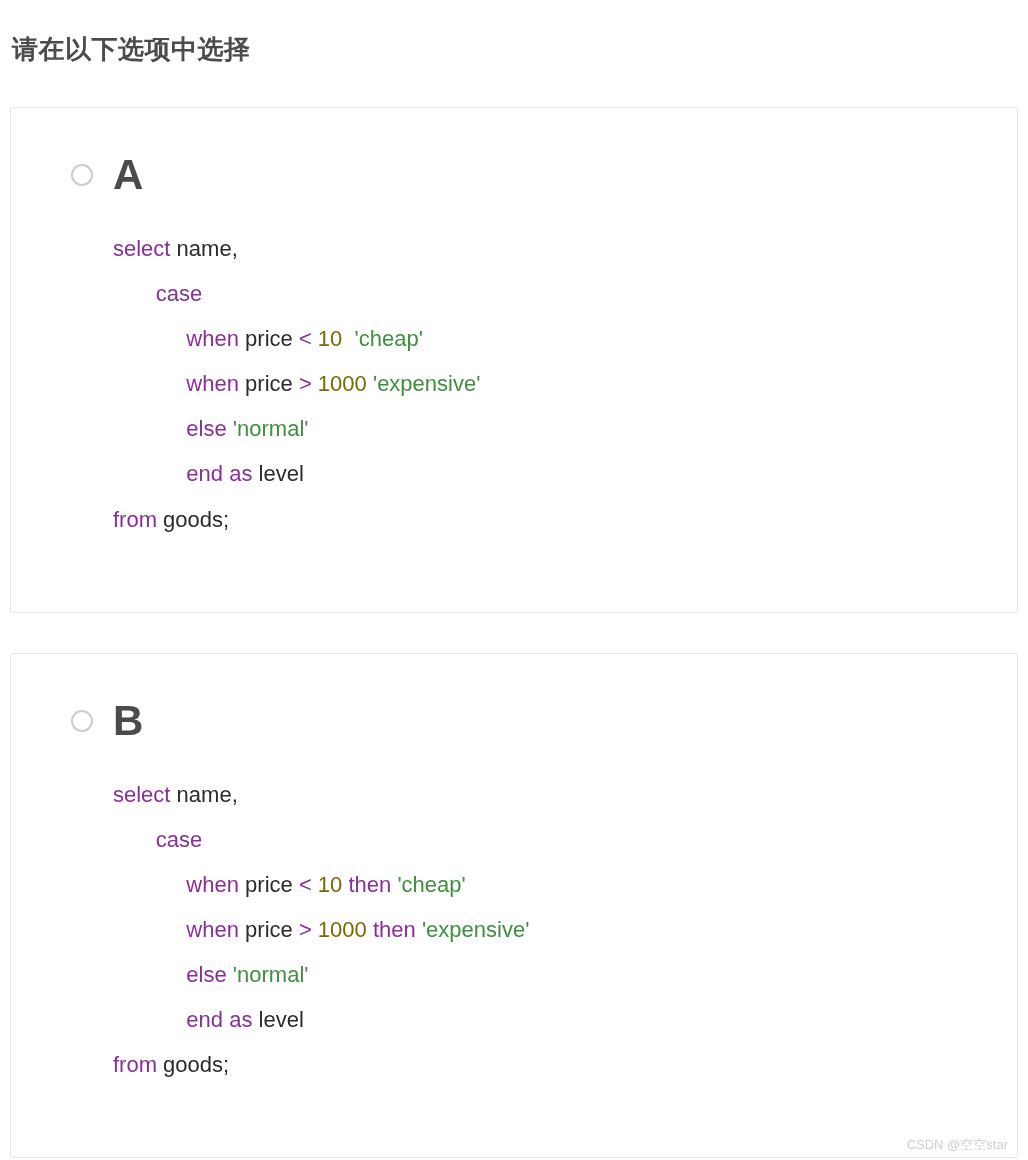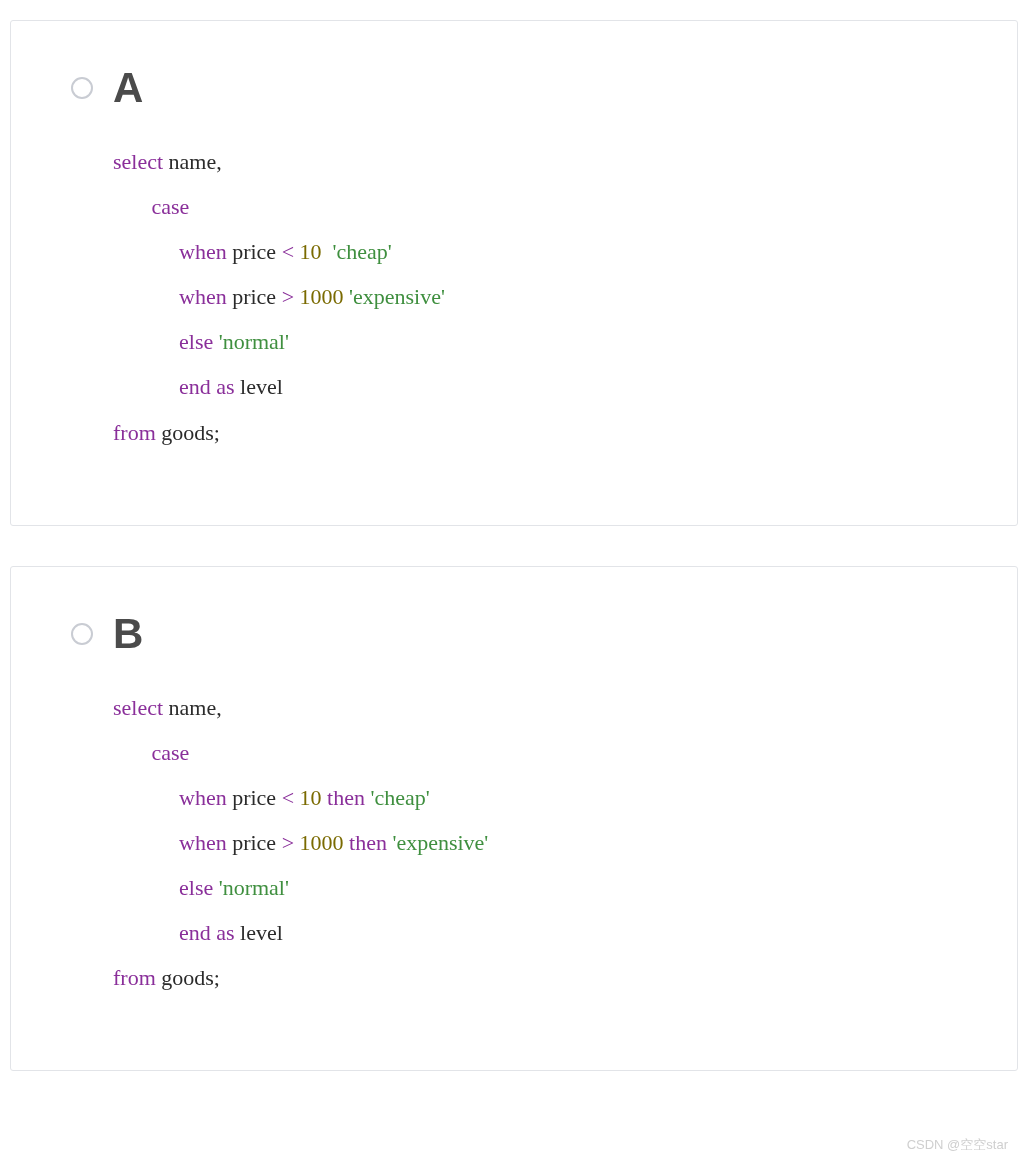--- a/index.html
+++ b/index.html
@@ -2,30 +2,31 @@
 <html><head>
 <meta charset="utf-8">
 <style>
   html,body{margin:0;padding:0;background:#fff;font-family:-apple-system,BlinkMacSystemFont,"Segoe UI","PingFang SC","Microsoft YaHei",sans-serif;color:#333;width:1028px}
   .page{box-sizing:border-box;padding:20px 10px 10px 10px}
   h2.prompt{font-size:26px;font-weight:700;color:#4b4b4b;margin:12px 0 40px 2px;letter-spacing:0.5px}
   .option-card{border:1px solid #e2e4e8;border-radius:3px;margin:0 0 40px 0;padding:46px 40px 70px 60px;box-sizing:border-box}
   .opt-head{display:flex;align-items:center;gap:20px;margin-bottom:30px}
   .radio{width:22px;height:22px;border:2px solid #c9ccd3;border-radius:50%;box-sizing:border-box;flex:none}
   .opt-letter{font-size:42px;font-weight:600;color:#4b4b4b;line-height:1}
-  pre.code{margin:0 0 0 42px;font-family:Liberation Serif, serif;font-size:22px;line-height:2.05;white-space:pre;color:#2b2b2b}
+  pre.code{margin:0 0 0 42px;font-family:Liberation Sans, sans-serif;font-size:22px;line-height:2.05;white-space:pre;color:#2b2b2b}
   .kw{color:#8a2f9a}
   .num{color:#7a6a00}
   .str{color:#3f8f3f}
   .watermark{position:fixed;right:20px;bottom:6px;font-size:13px;color:#cfcfcf;font-family:Arial,sans-serif}
 </style>
 </head>
 <body>
 
 <div class="page">
+  <h2 class="prompt">请在以下选项中选择</h2>
 
   <div class="option-card">
     <div class="opt-head">
       <span class="radio"></span>
       <span class="opt-letter">A</span>
     </div>
 <pre class="code"><span class="kw">select</span><span> name,</span>
 <span>       </span><span class="kw">case</span>
 <span>            </span><span class="kw">when</span><span> price </span><span class="kw">&lt;</span><span> </span><span class="num">10</span><span>  </span><span class="str">'cheap'</span>
 <span>            </span><span class="kw">when</span><span> price </span><span class="kw">&gt;</span><span> </span><span class="num">1000</span><span> </span><span class="str">'expensive'</span>

